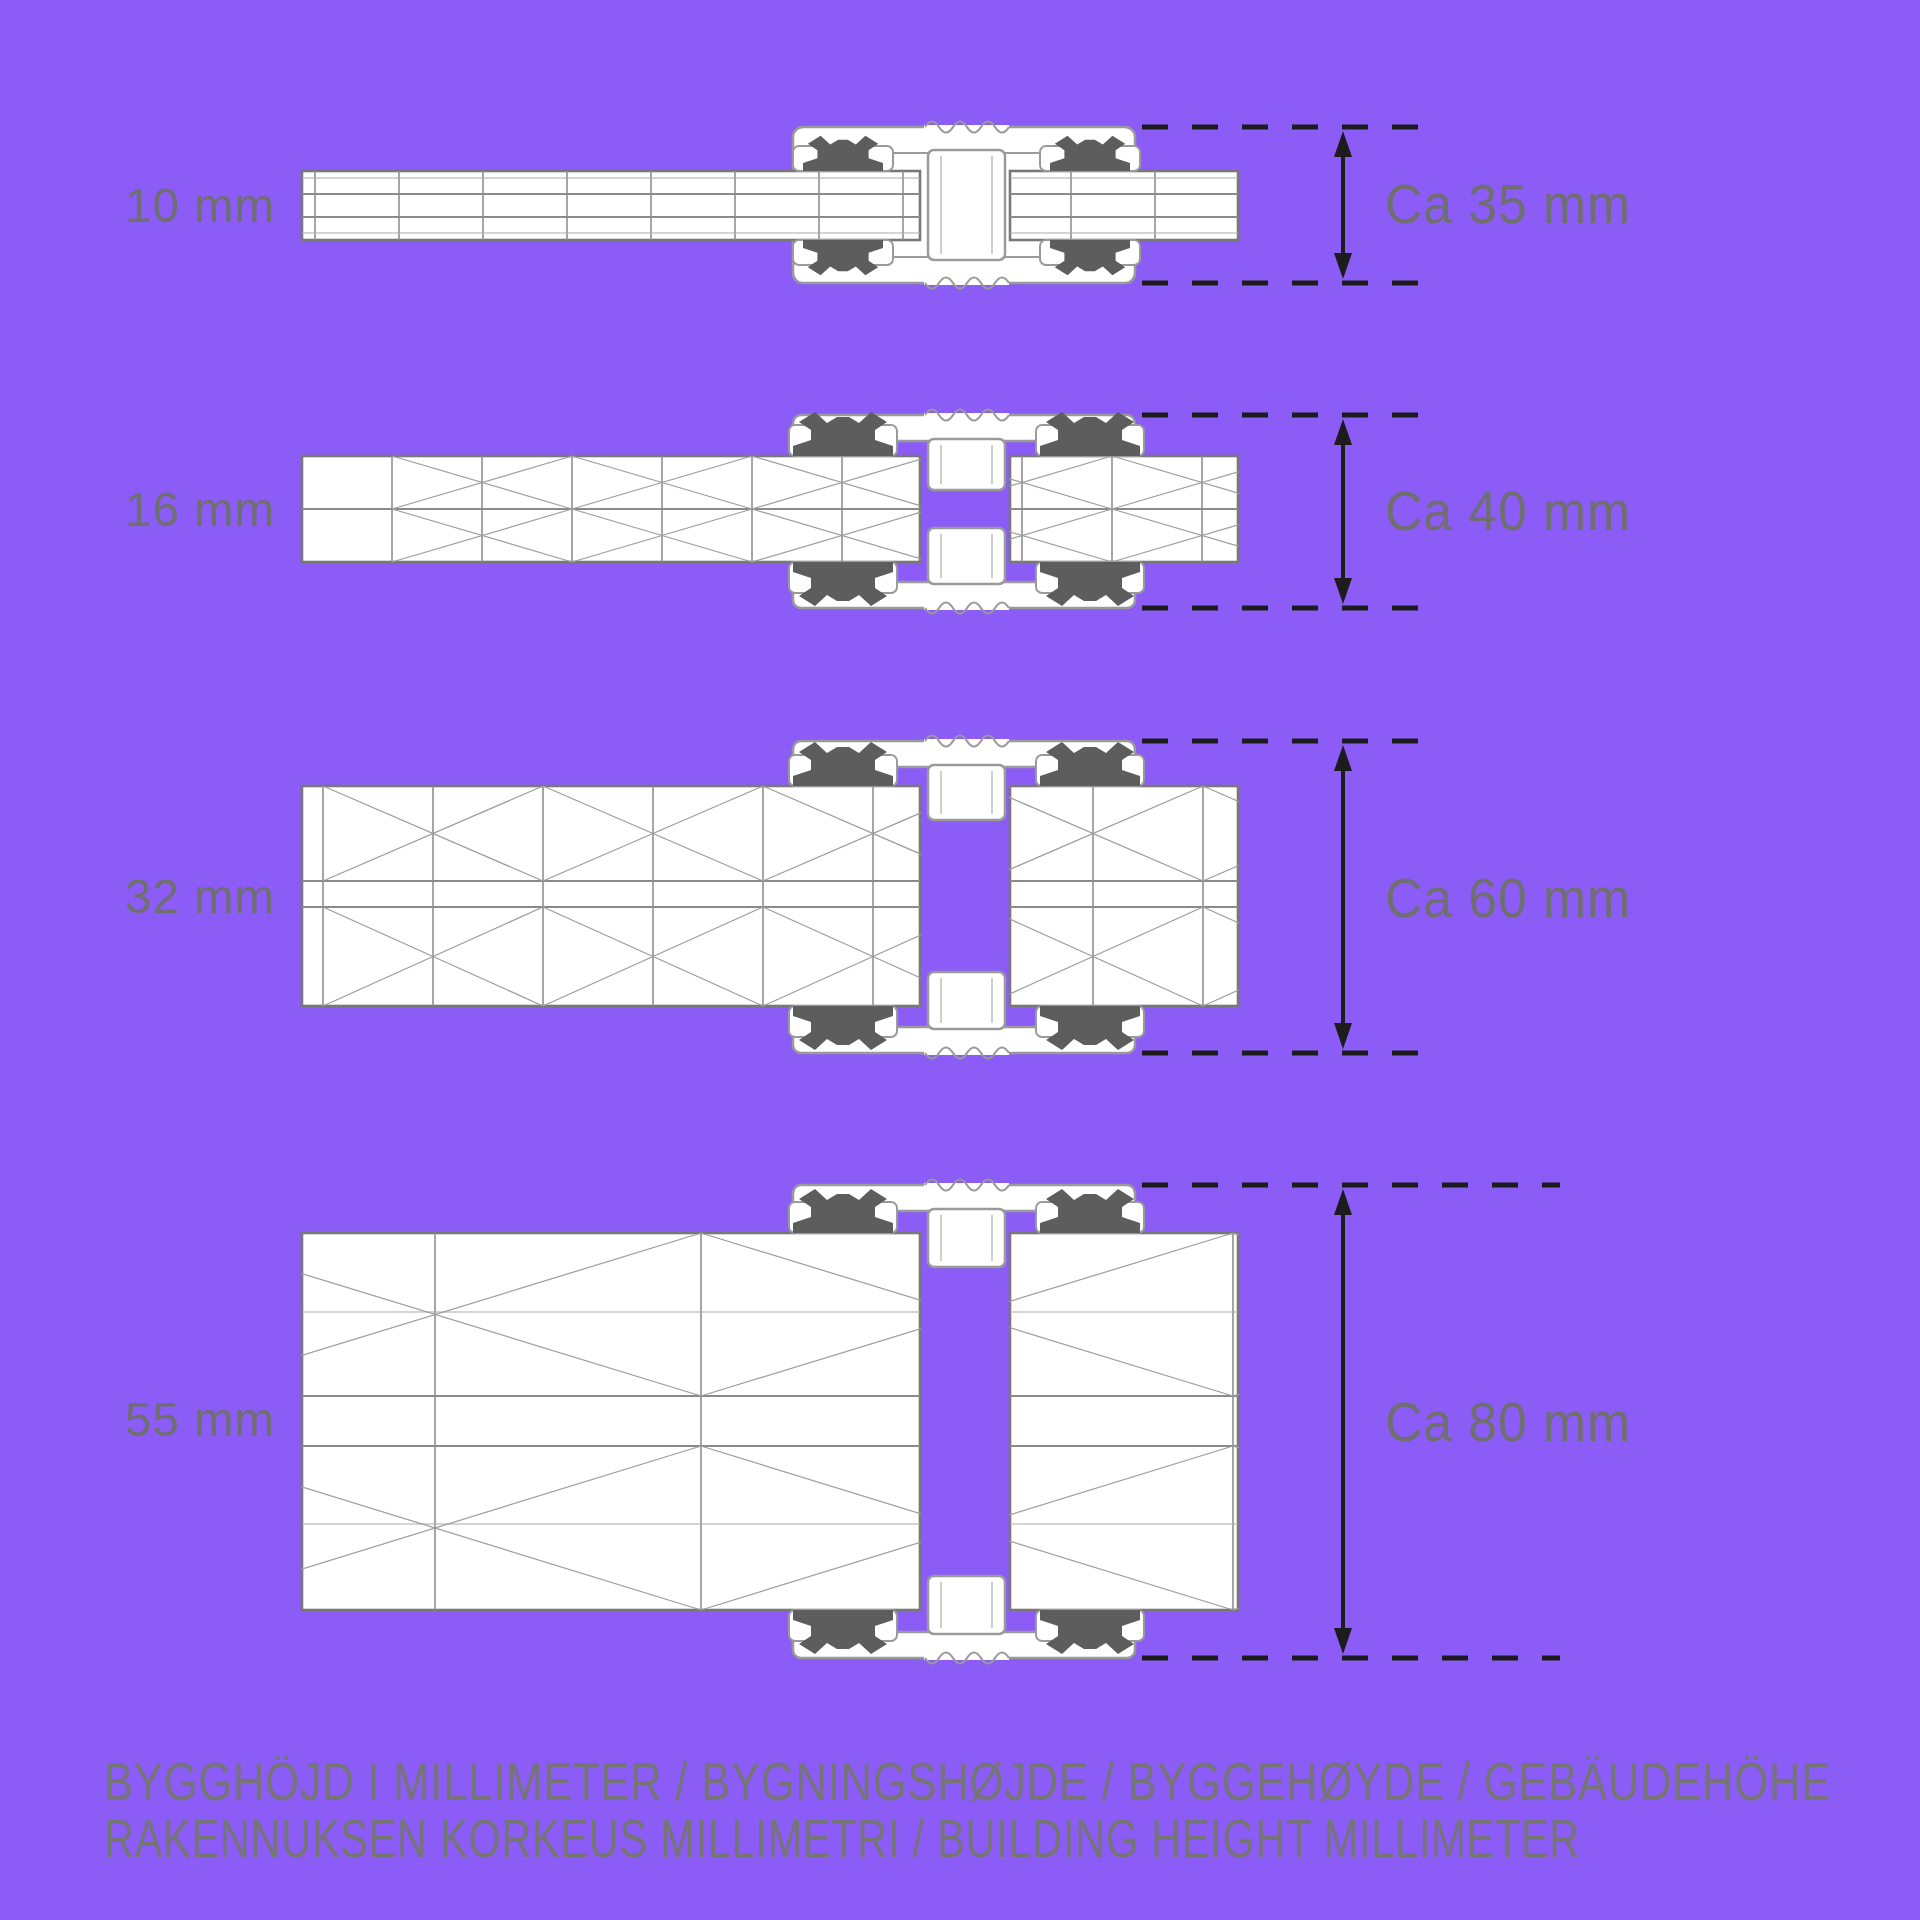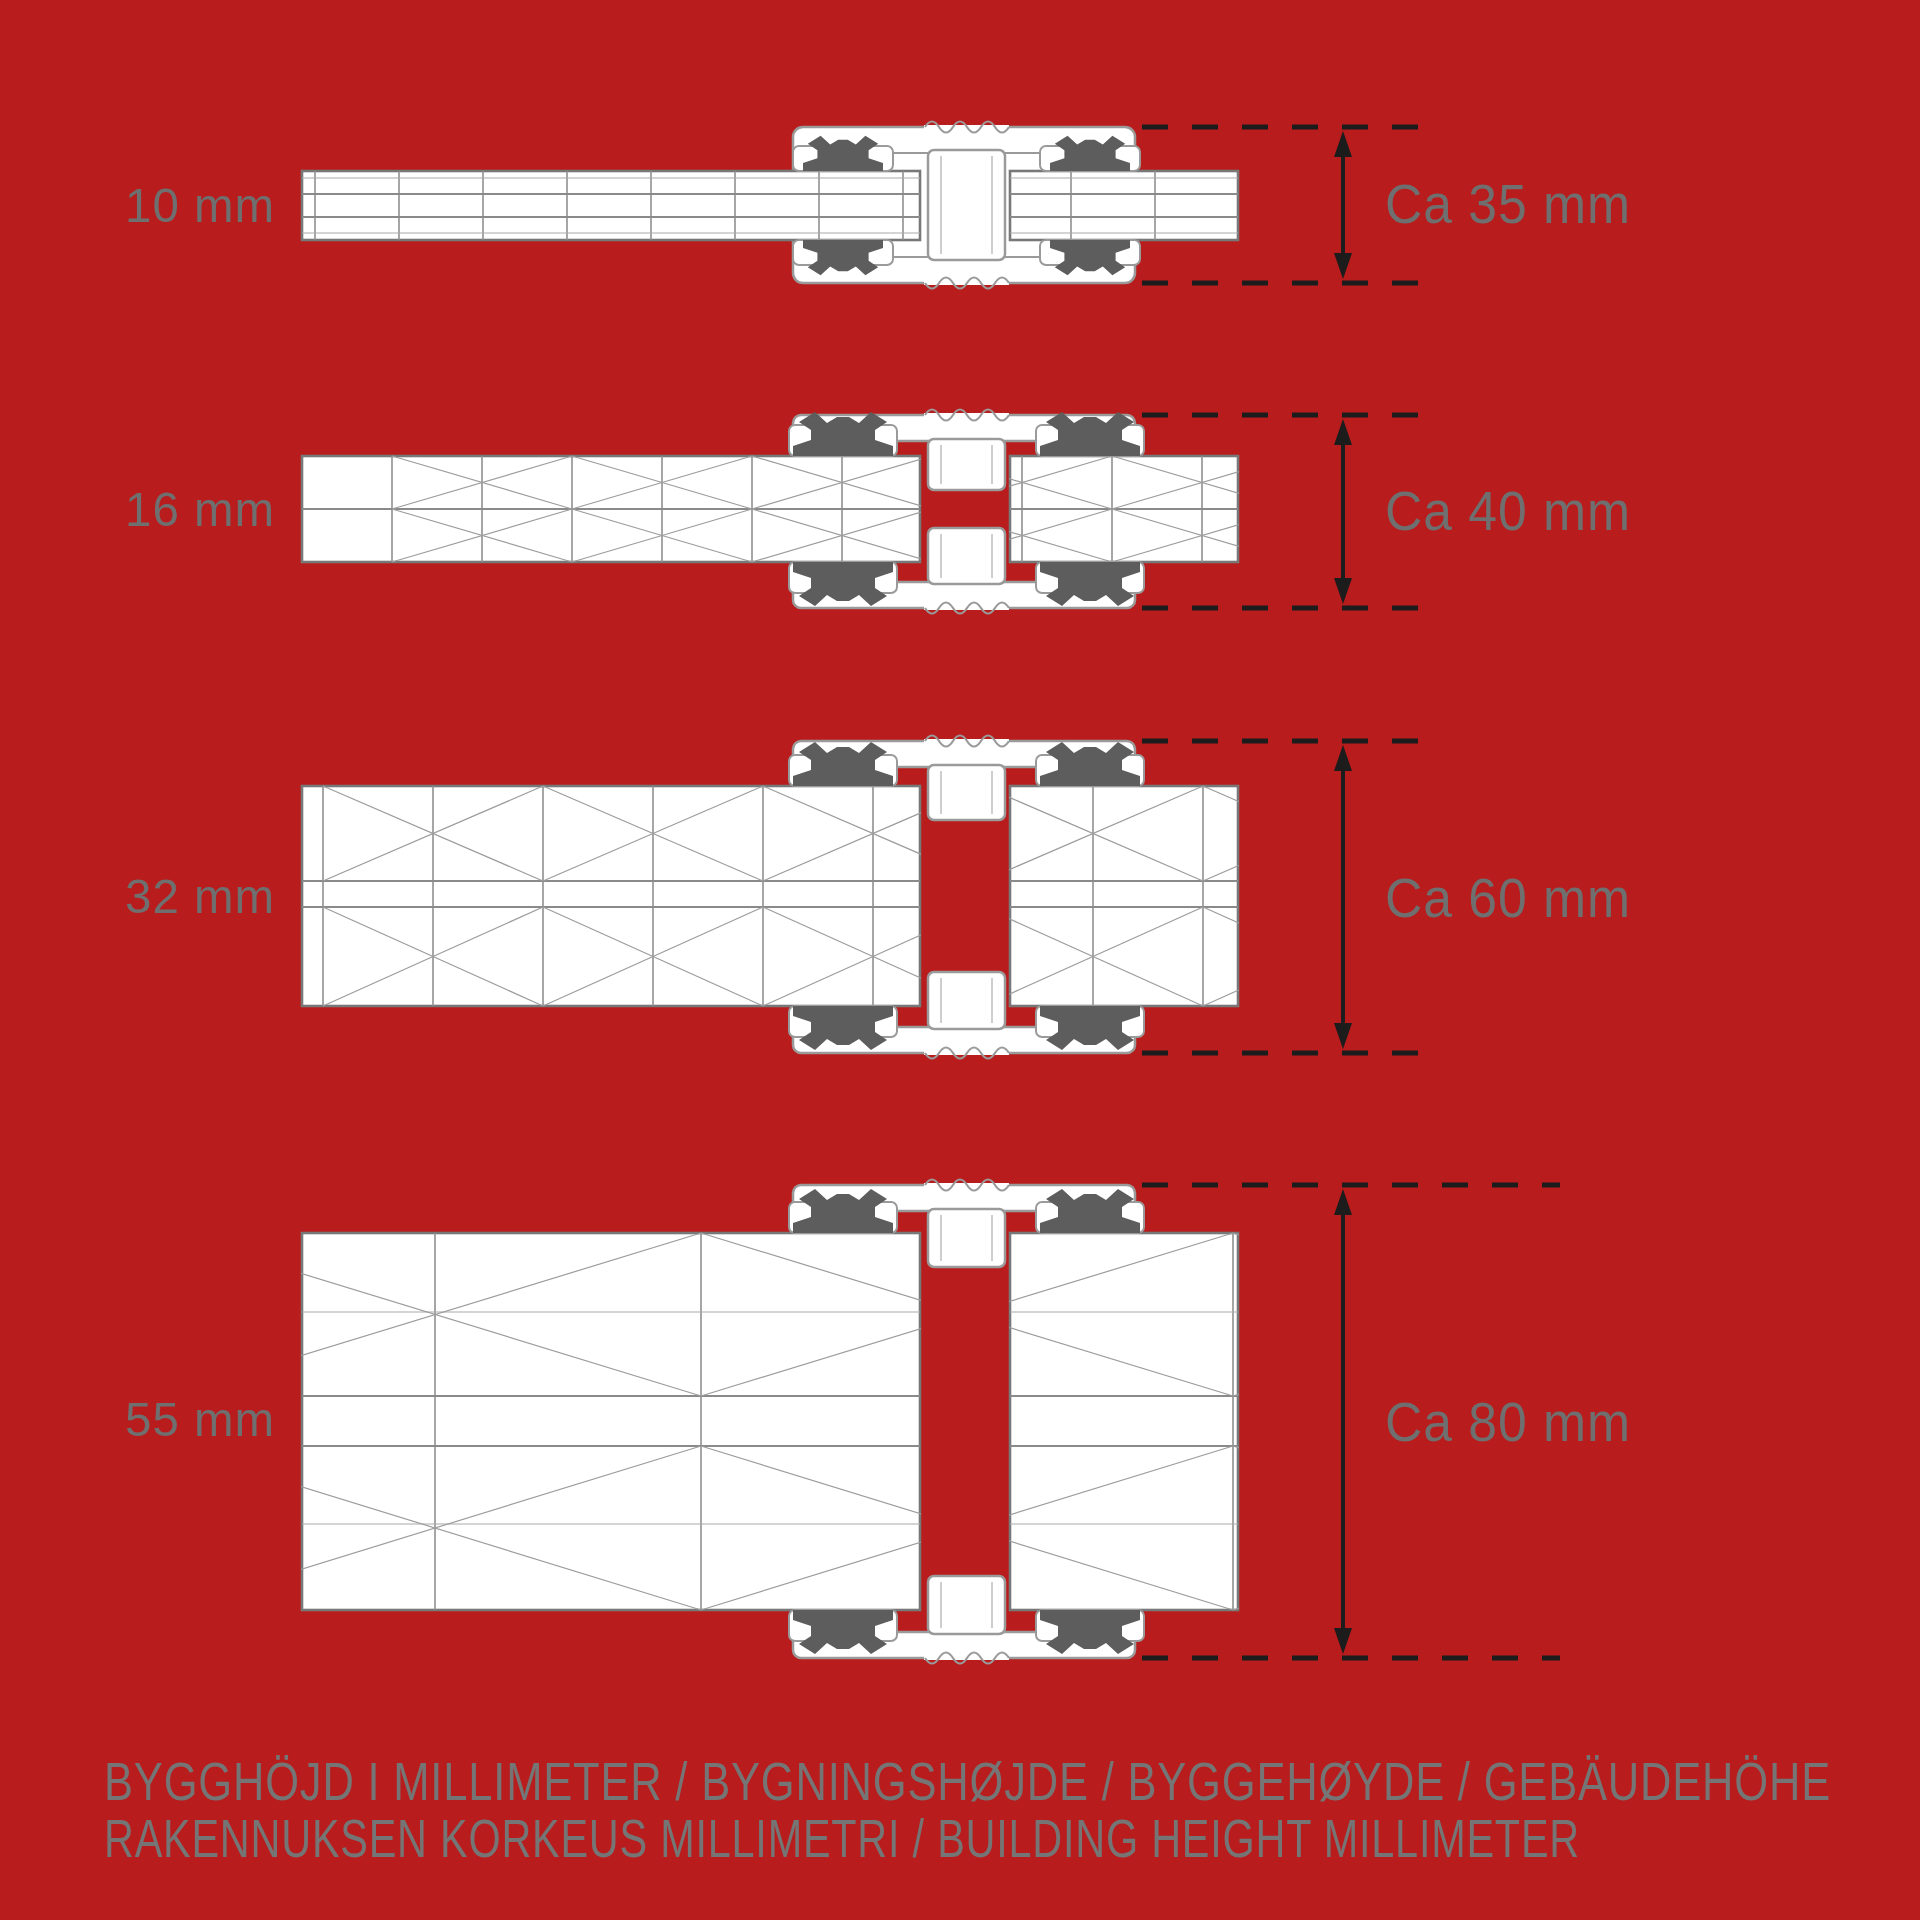--- a/index.html
+++ b/index.html
@@ -1,17 +1,17 @@
 <!DOCTYPE html>
 <html><head>
 <meta charset="utf-8">
 <style>
   html,body{margin:0;padding:0;background:#ffffff;}
   .page{
-    width:1920px;height:1920px;position:relative;background:#b91c1c;overflow:hidden;
+    width:1920px;height:1920px;position:relative;background:#8b5cf6;overflow:hidden;
     font-family:"Liberation Sans","DejaVu Sans",sans-serif;
   }
   svg text{
     font-family:"Liberation Sans","DejaVu Sans",sans-serif;
     fill:#6f6f6f;
     letter-spacing:1px;
   }
   .thickness-label{font-size:48px;}
   .dim-label{font-size:56px;}
   .footer-line{font-size:54px;fill:#757575;}

